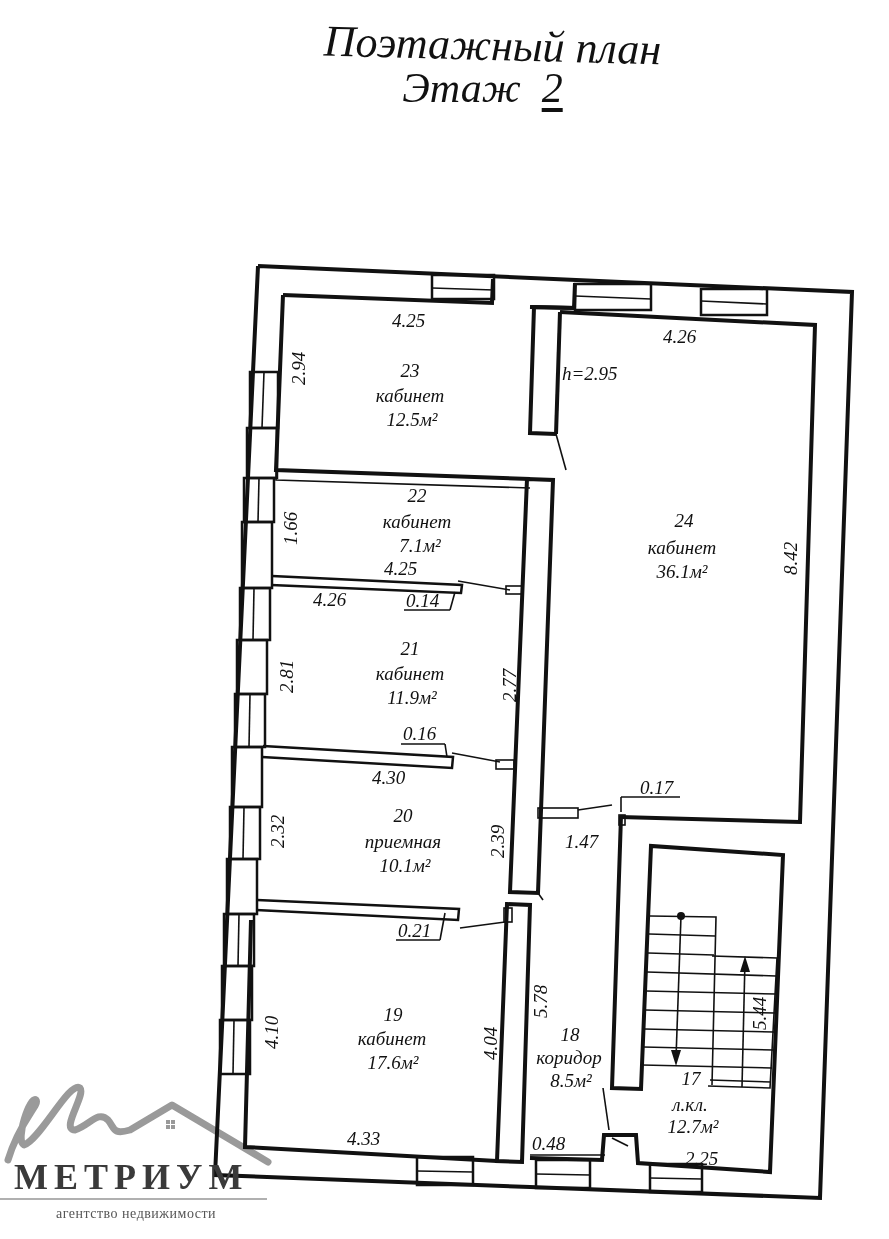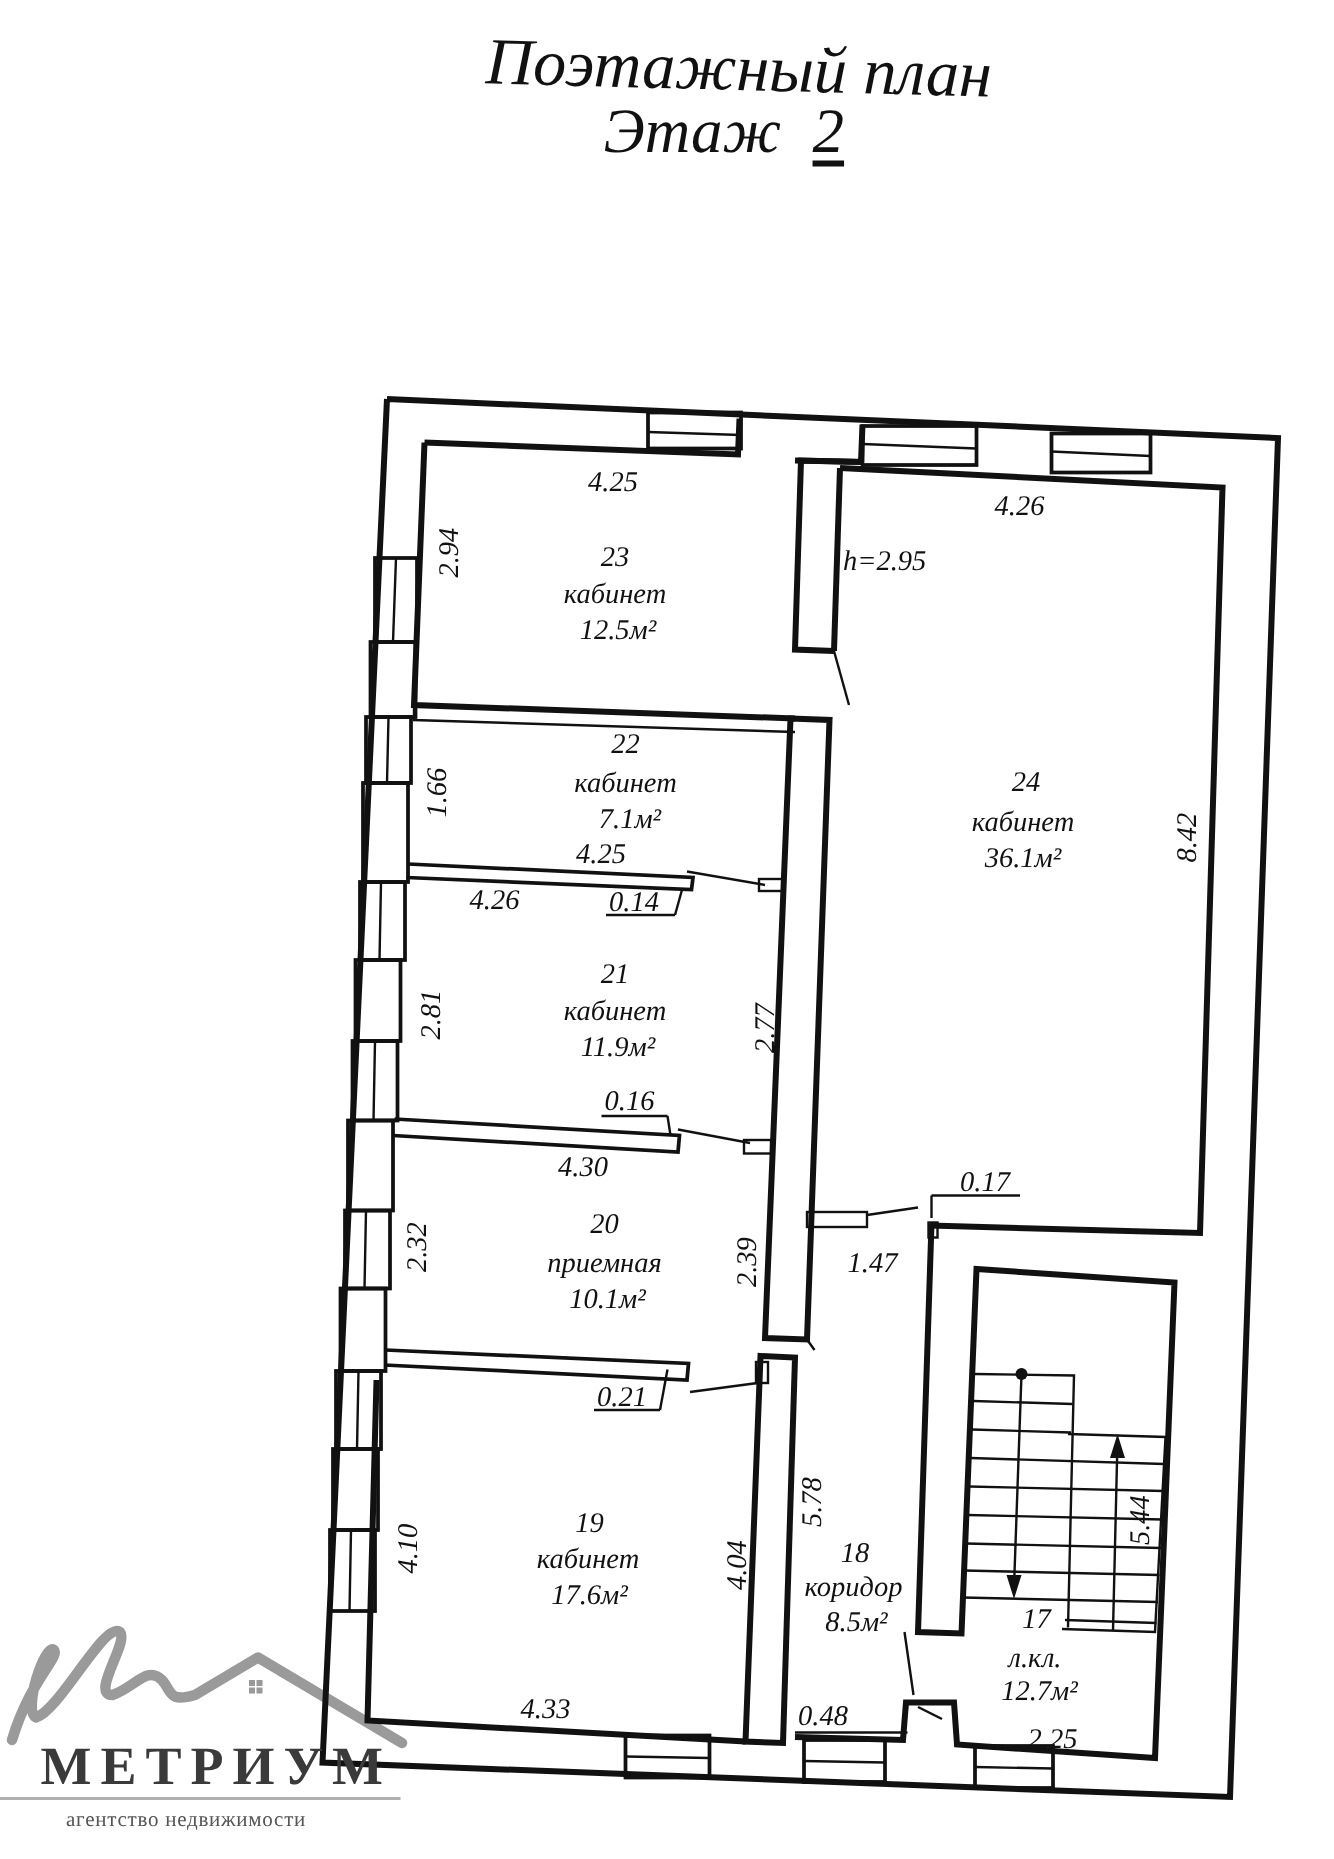--- a/index.html
+++ b/index.html
@@ -7,23 +7,23 @@
   .title { position:absolute; left:0; width:889px; text-align:center; font-style:italic; color:#111; font-family:"Liberation Serif", serif; }
   .title.l1 { top:20px; font-size:44px; left:48px; transform:rotate(1.5deg); }
   .title.l2 { top:64px; font-size:42px; left:38px; }
   .title .num { text-decoration:underline; text-underline-offset:6px; }
   svg.plan { position:absolute; left:0; top:0; }
   .w { fill:none; stroke:#111; stroke-width:4; stroke-linejoin:miter; }
   .wt { fill:none; stroke:#111; stroke-width:2.5; }
   .thin { fill:none; stroke:#111; stroke-width:1.6; }
   .lbl { font-family:"Liberation Serif", serif; font-style:italic; font-size:19px; fill:#111; }
   .dim { font-family:"Liberation Serif", serif; font-style:italic; font-size:19px; fill:#111; }
-  .logo-name { position:absolute; left:27px; top:1156px; font-family:"Liberation Serif", serif; font-size:36px; letter-spacing:6px; color:#3a3a3a; font-weight:bold; }
+  .logo-name { position:absolute; left:14px; top:1156px; font-family:"Liberation Serif", serif; font-size:36px; letter-spacing:6px; color:#3a3a3a; font-weight:bold; }
   .logo-line { position:absolute; left:0; top:1198px; width:267px; height:2px; background:#b0b0b0; }
-  .logo-sub { position:absolute; left:44px; top:1206px; font-family:"Liberation Serif", serif; font-size:14px; color:#555; letter-spacing:0.5px; }
+  .logo-sub { position:absolute; left:56px; top:1206px; font-family:"Liberation Serif", serif; font-size:14px; color:#555; letter-spacing:0.5px; }
 </style>
 </head>
 <body>
 
 <div class="title l1">Поэтажный план</div>
 <div class="title l2"><span>Этаж</span>&nbsp;&nbsp;<span class="num">2</span></div>
 
 <svg class="plan" width="889" height="1239" viewBox="0 0 889 1239">
 
   <g>

